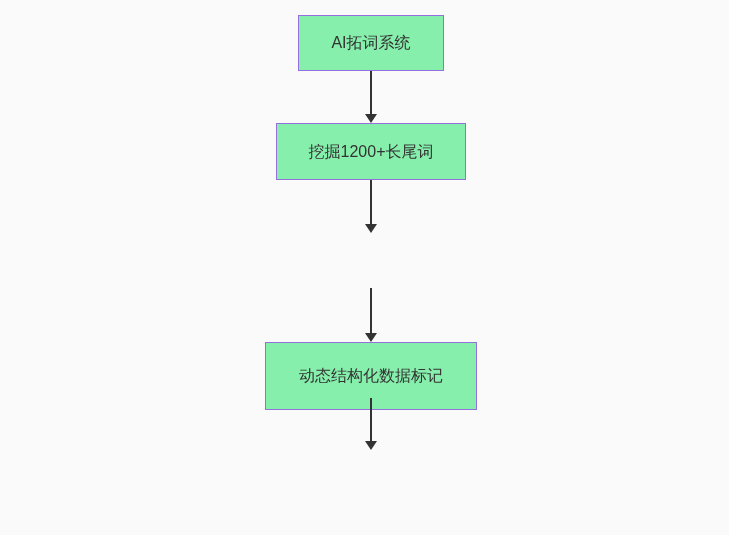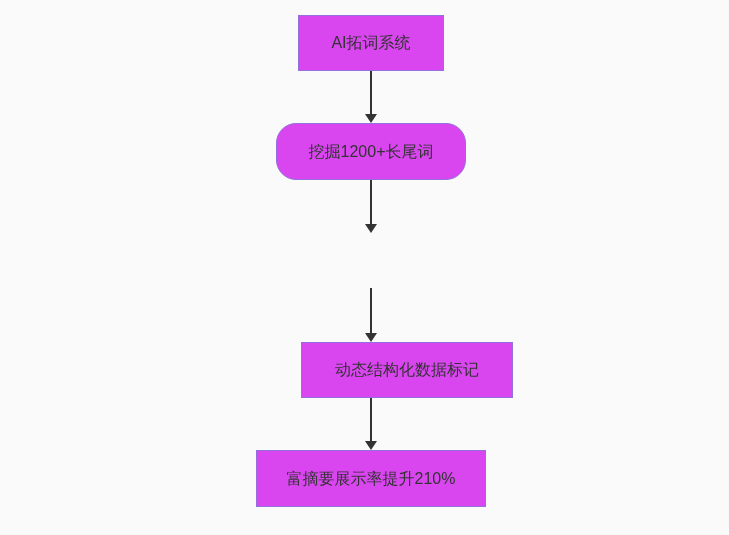--- a/index.html
+++ b/index.html
@@ -11,21 +11,21 @@
   .stage {
     position: relative;
     width: 729px;
     height: 535px;
     background: #fafafa;
     overflow: hidden;
   }
   .node {
     position: absolute;
     box-sizing: border-box;
-    background: #d946ef;
+    background: #86efac;
     border: 1px solid #9370DB;
     color: #333333;
     font-size: 16px;
     display: flex;
     align-items: center;
     justify-content: center;
     text-align: center;
     line-height: 1.2;
     white-space: nowrap;
   }
@@ -57,41 +57,38 @@
 
   <div class="node" style="left:298px; top:15px; width:146px; height:56px;">
     <span>AI拓词系统</span>
   </div>
 
   <div class="edge" style="left:364px; top:71px; height:52px;">
     <div class="edge-line"></div>
     <div class="edge-head"></div>
   </div>
 
-  <div class="node" style="left:276px; top:123px; width:190px; height:57px;border-radius:20px;">
+  <div class="node" style="left:276px; top:123px; width:190px; height:57px;">
     <span>挖掘1200+长尾词</span>
   </div>
 
   <div class="edge" style="left:364px; top:180px; height:53px;">
     <div class="edge-line"></div>
     <div class="edge-head"></div>
   </div>
 
 
   <div class="edge" style="left:364px; top:288px; height:54px;">
     <div class="edge-line"></div>
     <div class="edge-head"></div>
   </div>
 
-  <div class="node" style="left:265px; top:342px; width:212px; height:56px;margin-left:36px;">
+  <div class="node" style="left:265px; top:342px; width:212px; height:68px;">
     <span>动态结构化数据标记</span>
   </div>
 
   <div class="edge" style="left:364px; top:398px; height:52px;">
     <div class="edge-line"></div>
     <div class="edge-head"></div>
   </div>
 
-  <div class="node" style="left:256px; top:450px; width:230px; height:57px;">
-    <span>富摘要展示率提升210%</span>
-  </div>
 
 </div>
 
 </body></html>

